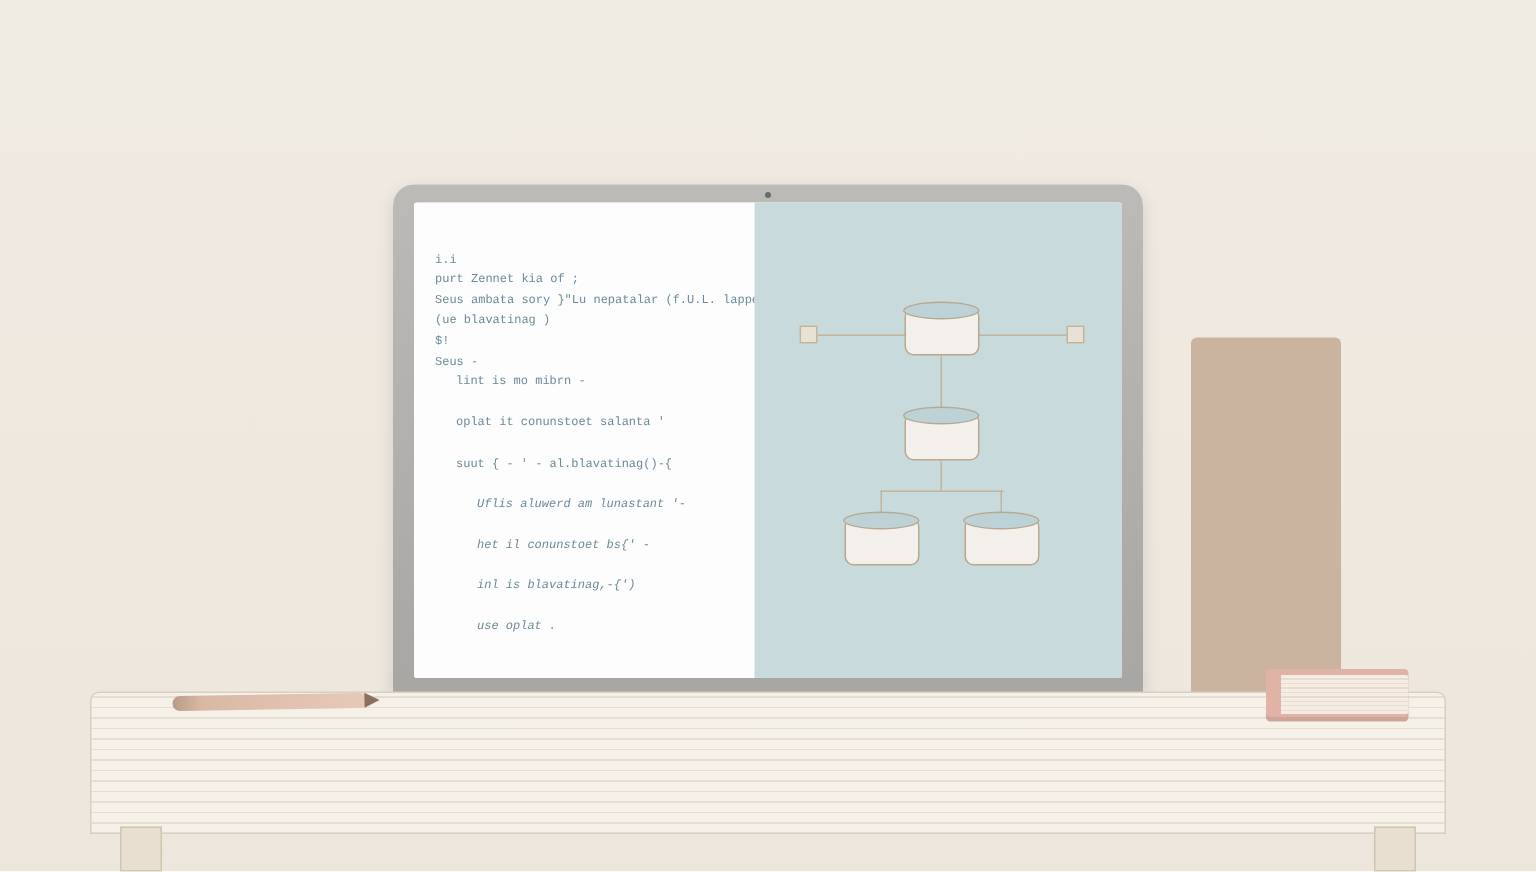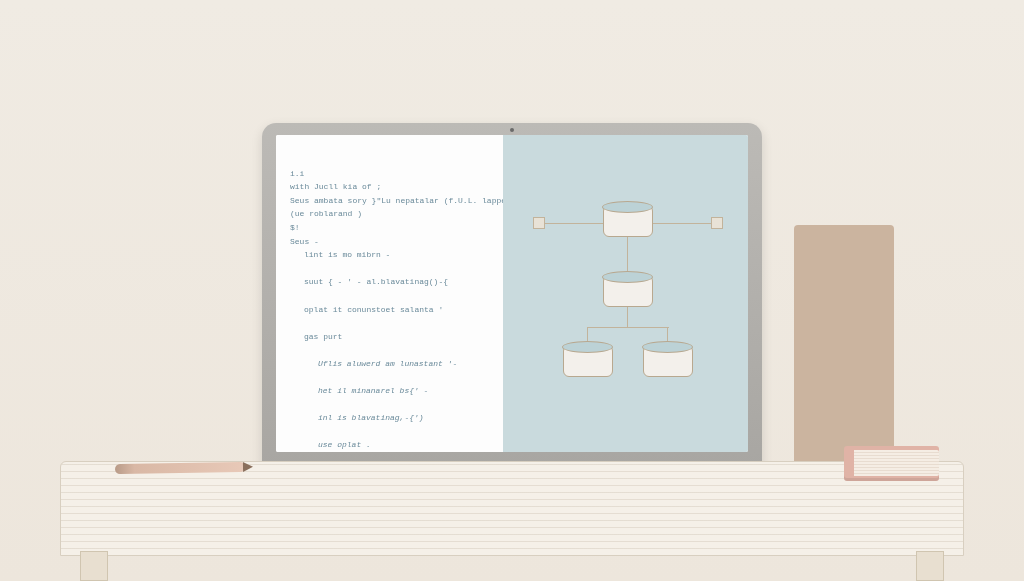--- a/index.html
+++ b/index.html
@@ -246,31 +246,30 @@
   <div class="shadow-block"></div>
 
   <div class="laptop">
     <div class="laptop-screen-frame">
       <div class="camera"></div>
       <div class="screen">
 
         <div class="pane-left">
           <div class="code">
 <span>i.i</span>
-<span>with Jucll kia of ;</span>
+<span>purt Zennet kia of ;</span>
 <span>Seus ambata sory }"Lu nepatalar (f.U.L. lappe '};</span>
-<span>(ue roblarand )</span>
+<span>(ue blavatinag )</span>
 <span>$!</span>
 <span>Seus -</span>
 <span class="indent1">lint is mo mibrn -</span>
+<span class="indent1">oplat it conunstoet salanta '</span>
 <span class="indent1">suut { - ' - al.blavatinag()-{</span>
-<span class="indent1">oplat it conunstoet salanta '</span>
-<span class="indent1">gas purt</span>
 <span class="indent2">Uflis aluwerd am lunastant '-</span>
-<span class="indent2">het il minanarel bs{' -</span>
+<span class="indent2">het il conunstoet bs{' -</span>
 <span class="indent2">inl is blavatinag,-{')</span>
 <span class="indent2">use oplat .</span>
 
 
 
           </div>
         </div>
 
         <div class="pane-right">
           <div class="diagram">

